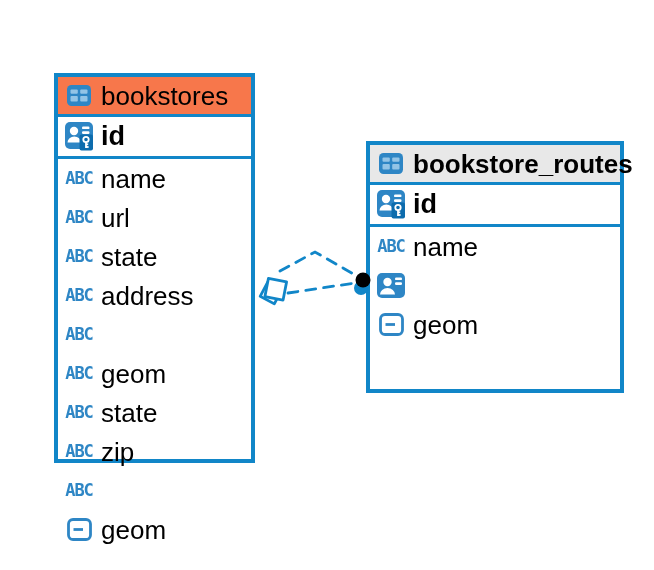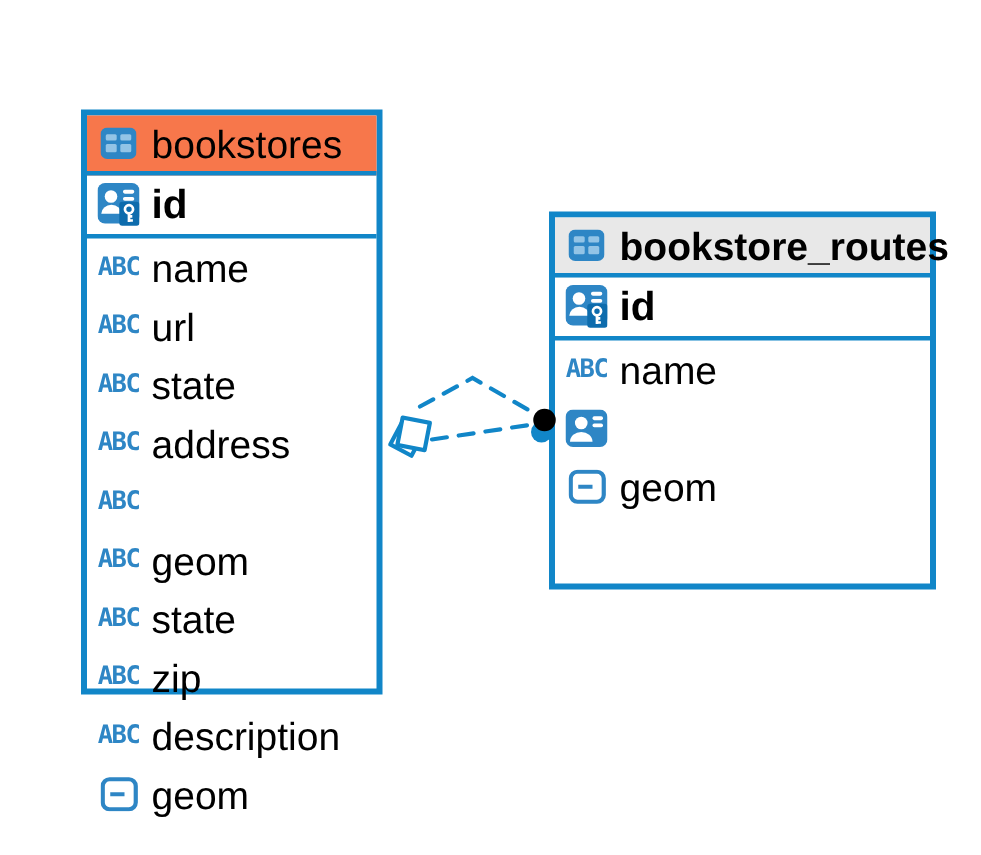--- a/index.html
+++ b/index.html
@@ -132,21 +132,20 @@
         <div class="field-row">
           <span class="icon-cell">
             <span class="abc-icon">ABC</span>
           </span>
           <span class="field-label">zip</span>
         </div>
         <div class="field-row">
           <span class="icon-cell">
             <span class="abc-icon">ABC</span>
           </span>
-          <span class="field-label">description</span>
         </div>
         <div class="field-row">
           <span class="icon-cell">
             <svg width="25" height="23" viewBox="0 0 25 23">
               <rect x="1.5" y="1.5" width="22" height="20" rx="4.5" class="s-blue f-white" stroke-width="2.8"></rect>
               <line x1="6.5" y1="11.5" x2="16" y2="11.5" class="s-blue" stroke-width="2.8"></line>
             </svg>
           </span>
           <span class="field-label">geom</span>
         </div>

